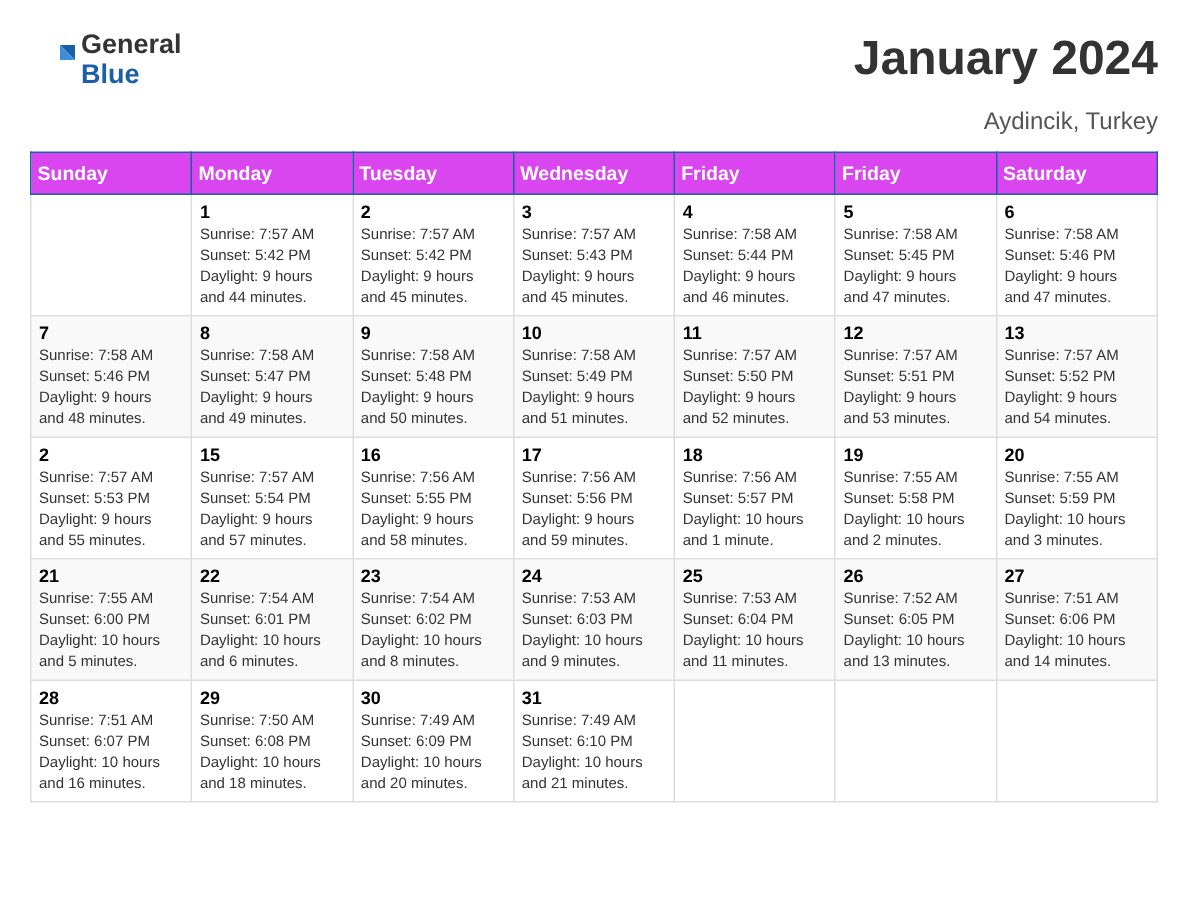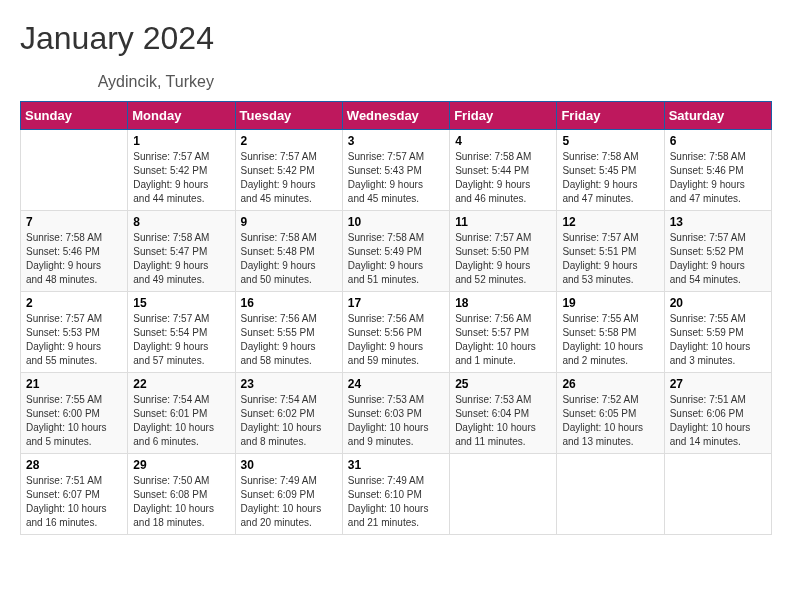--- a/index.html
+++ b/index.html
@@ -32,35 +32,35 @@
     .logo-icon {
       width: 30px;
       height: 30px;
       margin-right: 4px;
     }
     .title-block {
       text-align: right;
     }
     .month-title {
       font-size: 32px;
-      font-weight: normal;
+      font-weight: bold;
       color: #333;
     }
     .location {
       font-size: 16px;
       color: #555;
       margin-top: 16px;
     }
     .calendar {
       width: 100%;
       border-collapse: collapse;
       font-size: 11px;
     }
     .calendar th {
-      background-color: #be185d;
+      background-color: #d946ef;
       color: #fff;
       padding: 6px 4px;
       text-align: left;
       font-size: 13px;
       font-weight: bold;
       border: 1px solid #1a5fa8;
     }
     .calendar td {
       border: 1px solid #ddd;
       vertical-align: top;
@@ -84,20 +84,30 @@
       line-height: 1.4;
     }
     .empty-cell {
       background: #fff !important;
     }
   </style>
 </head>
 <body>
 
 <div class="header">
+  <div class="logo">
+    <svg class="logo-icon" viewBox="0 0 30 30">
+      <polygon points="20,5 30,5 30,15" fill="#1a5fa8"></polygon>
+      <polygon points="20,5 30,15 20,15" fill="#3a8fd8"></polygon>
+    </svg>
+    <div class="logo-text">
+      <span class="logo-general">General</span>
+      <span class="logo-blue">Blue</span>
+    </div>
+  </div>
   <div class="title-block">
     <div class="month-title">January 2024</div>
     <div class="location">Aydincik, Turkey</div>
   </div>
 </div>
 
 <table class="calendar">
   <thead>
     <tr>
     <th>Sunday</th>

